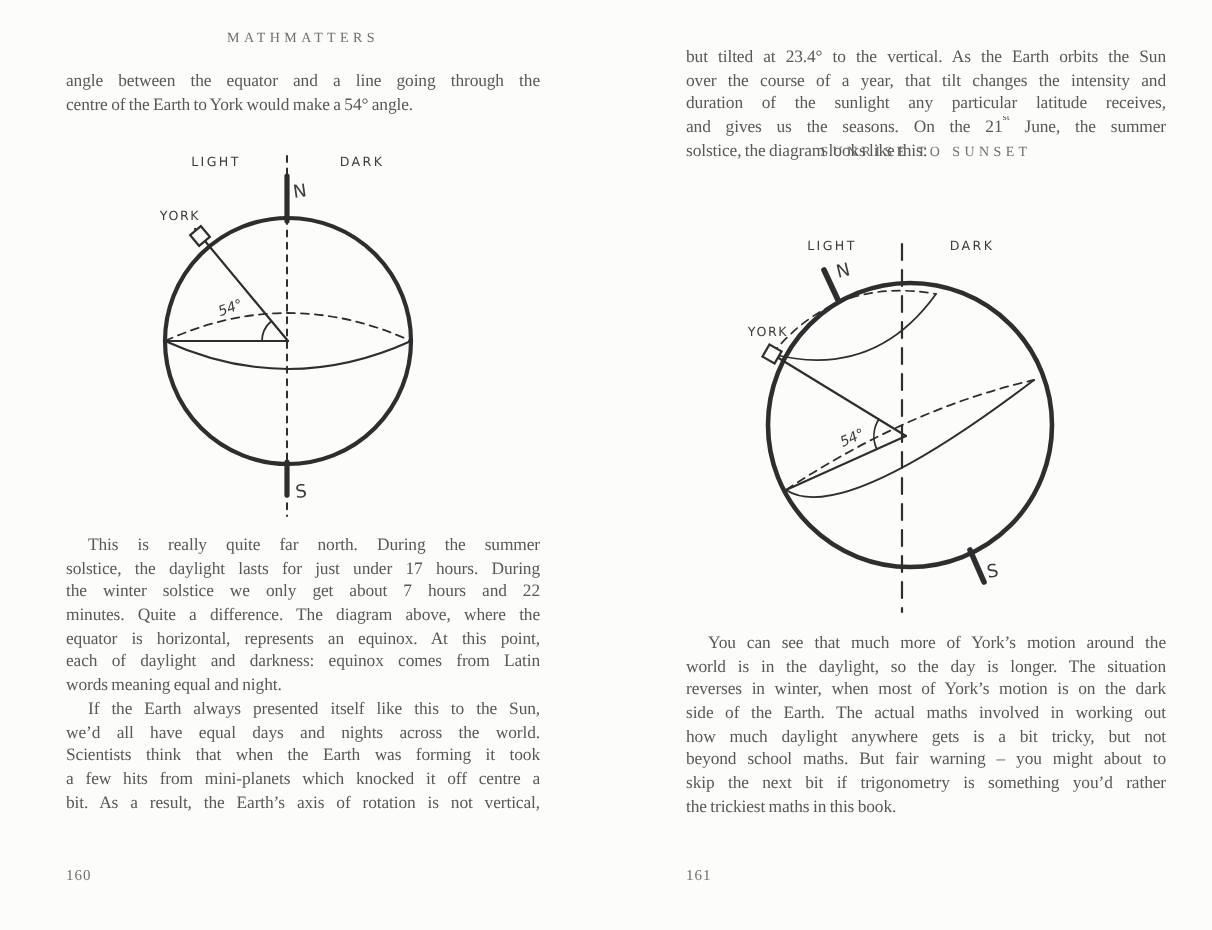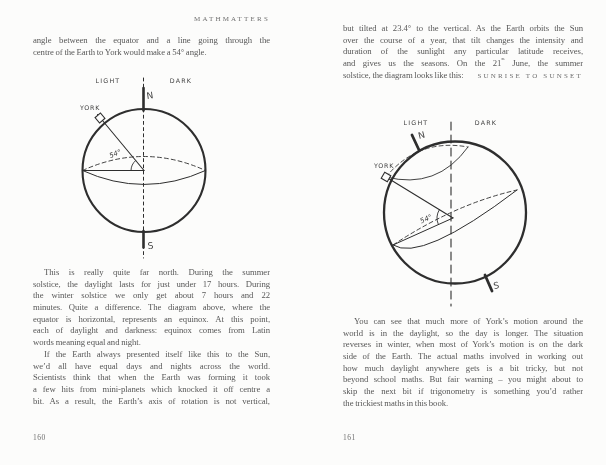--- a/index.html
+++ b/index.html
@@ -2,21 +2,21 @@
 <html><head>
 <meta charset="utf-8">
 <style>
   html,body{margin:0;padding:0;background:#ffffff;}
   .spread{
     position:relative;width:606px;height:465px;background:#fcfcfb;
     font-family:"Liberation Serif", serif;color:#585858;overflow:hidden;
   }
   .abs{position:absolute;}
   .running-head{
-    font-size:7px;letter-spacing:2.2px;color:#6f6f6f;text-align:right;
+    font-size:7px;letter-spacing:2.2px;color:#6f6f6f;text-align:center;
     text-transform:uppercase;
   }
   .lp-head{left:33px;top:15px;width:237px;}
   .rp-head{left:343px;top:28px;width:240px;margin-top:44px;}
   .textblock{font-size:8.7px;line-height:11.7px;}
   .lp-top{left:33px;top:35px;width:237px;}
   .lp-bottom{left:33px;top:267px;width:237px;}
   .rp-top{left:343px;top:23px;width:240px;}
   .rp-bottom{left:343px;top:316px;width:240px;}
   .lp-svg{left:33px;top:72px;}

